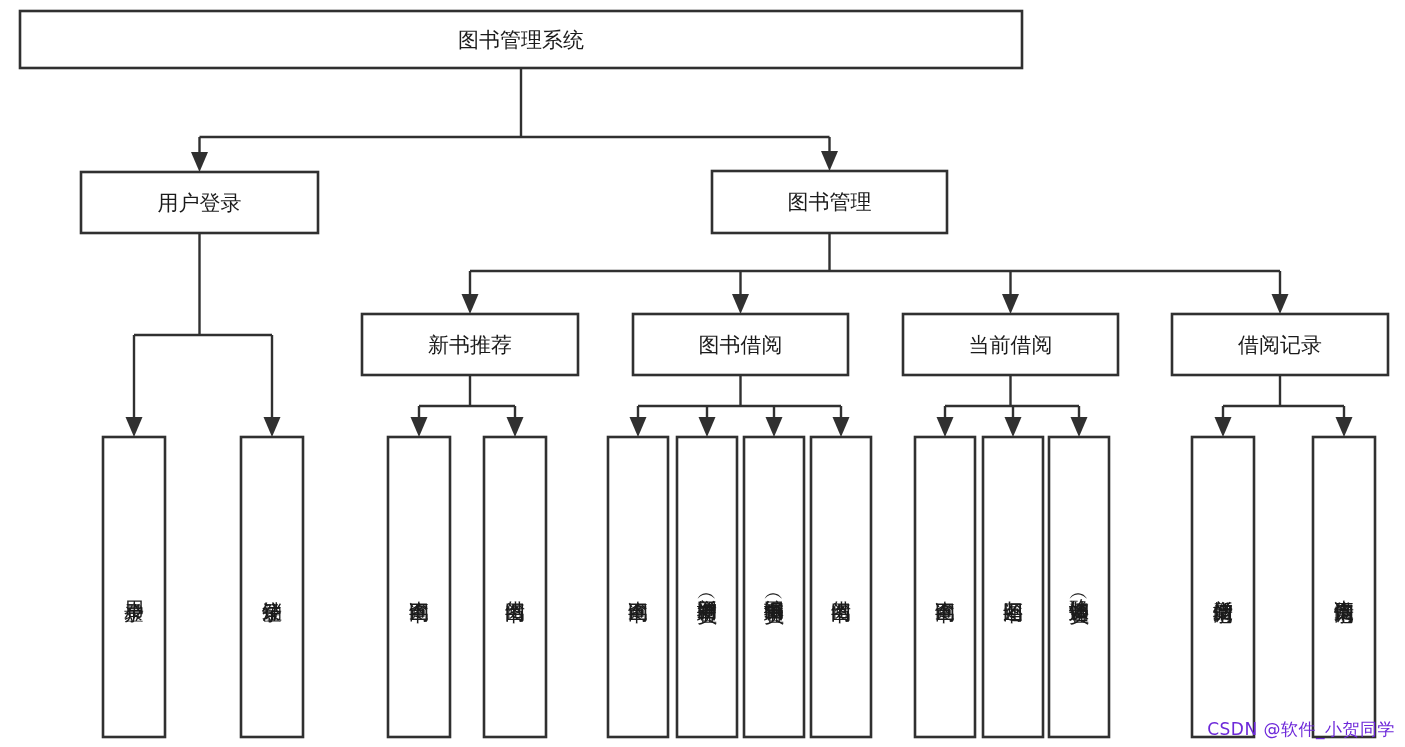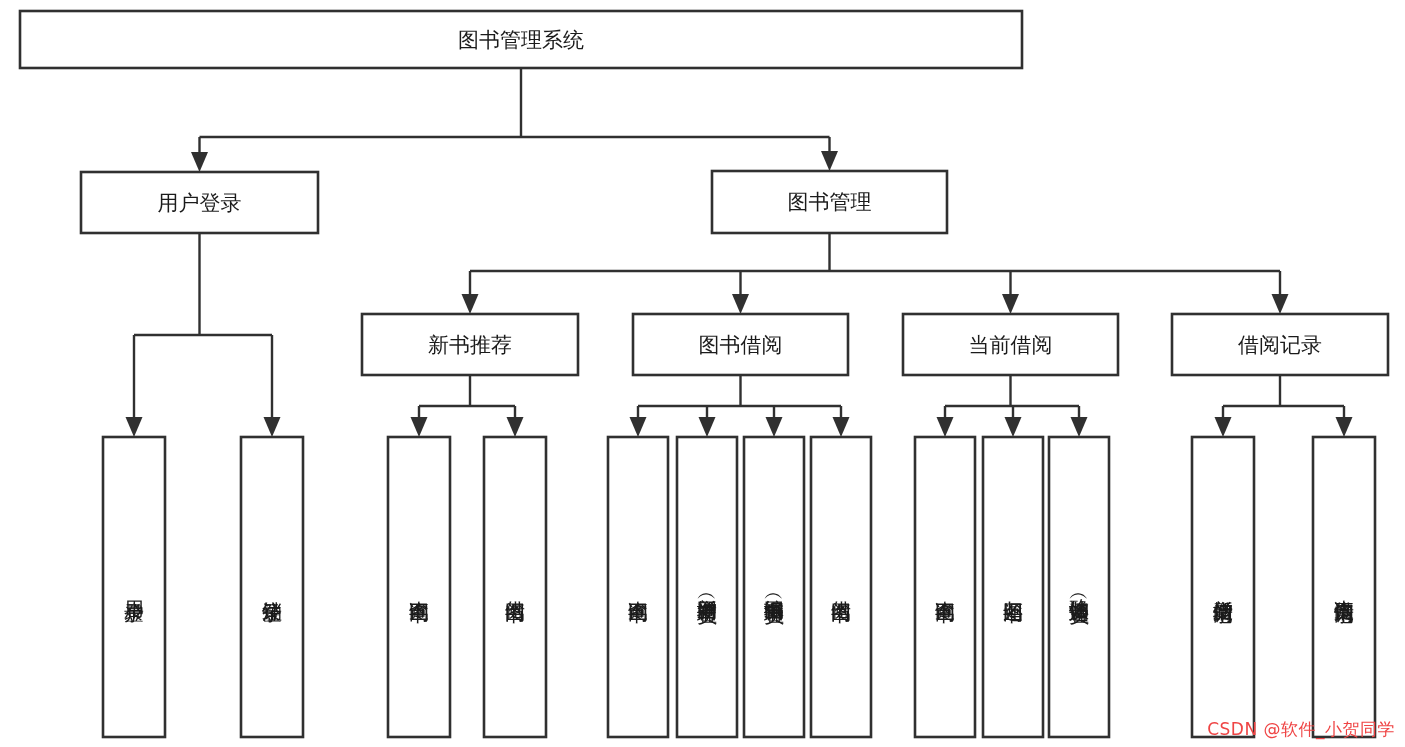--- a/index.html
+++ b/index.html
@@ -61,21 +61,21 @@
     white-space: nowrap;
     text-align: center;
     pointer-events: none;
   }
   .watermark {
     position: absolute;
     right: 10px;
     bottom: 6px;
     font-family: "DejaVu Sans", "Liberation Sans", sans-serif;
     font-size: 17px;
-    color: #ef4444;
+    color: #6d28d9;
     letter-spacing: 0.5px;
     white-space: nowrap;
   }
 </style>
 </head>
 <body>
 
 <div id="diagram-root">
 
   <svg id="flow-svg" viewBox="0 0 1405 747">

